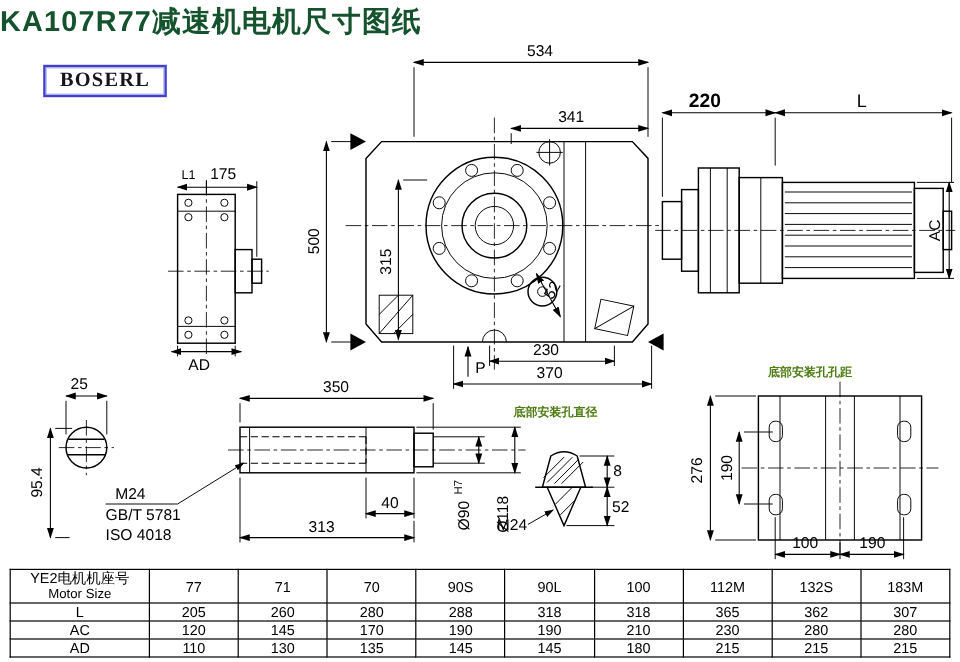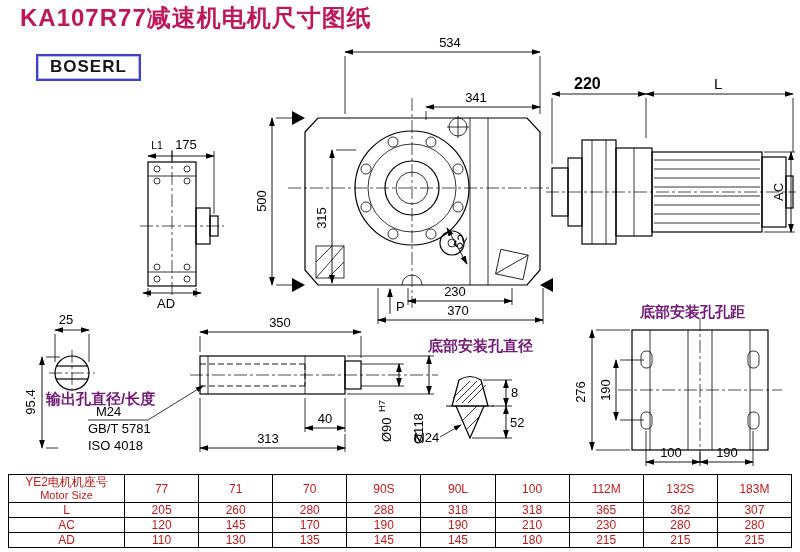--- a/index.html
+++ b/index.html
@@ -1,24 +1,24 @@
 <!DOCTYPE html>
 <html><head>
 <meta charset="utf-8">
 <style>
   html,body { margin:0; padding:0; background:#fff; }
   .page { position:relative; width:800px; height:552px; background:#fff;
           font-family:"Liberation Sans",sans-serif; overflow:hidden; }
-  .title { position:absolute; left:20px; top:2px; font-size:24px; font-weight:bold;
-           color:#be185d; letter-spacing:1px; white-space:nowrap; }
+  .title { position:absolute; left:0; top:2px; font-size:24px; font-weight:bold;
+           color:#14532d; letter-spacing:1px; white-space:nowrap; }
   .logo { position:absolute; left:36px; top:54px; border:2px solid #4040cc;
           box-shadow:inset 0 0 0 1px #b9b9ea; padding:1px 12px 2px 12px;
-          font-family:Liberation Sans, sans-serif; font-weight:bold; font-size:17px;
+          font-family:Liberation Serif, serif; font-weight:bold; font-size:17px;
           color:#15151a; letter-spacing:1px; background:#fff; }
-  .red-note { position:absolute; color:#701a75; font-weight:bold; font-size:15px; white-space:nowrap; }
+  .red-note { position:absolute; color:#4d7c0f; font-weight:bold; font-size:10px; white-space:nowrap; }
   #note-output  { left:46px;  top:390px; }
   #note-boltdia { left:428px; top:337px;text-align:right; }
   #note-pitch   { left:640px; top:303px; }
   svg.scene { position:absolute; left:0; top:0; }
 
   
   .s   { stroke:#000; fill:none; stroke-width:1.2; }
   .t   { stroke:#000; fill:none; stroke-width:0.8; }
   .dim { stroke:#000; fill:none; stroke-width:0.9; }
   .cl  { stroke:#000; fill:none; stroke-width:0.7; stroke-dasharray:13 3 3 3; }
@@ -27,21 +27,21 @@
   text.d     { font:13px "Liberation Sans",sans-serif; fill:#000; }
   text.small { font:10.5px "Liberation Sans",sans-serif; fill:#000; }
   text.tol   { font:9.5px "Liberation Sans",sans-serif; fill:#000; }
   text.big   { font:bold 16px "Liberation Sans",sans-serif; fill:#000; }
   text.med   { font:15px "Liberation Sans",sans-serif; fill:#000; }
 
   
   .dim-table { position:absolute; left:8px; top:474px; width:784px;
                border-collapse:collapse; table-layout:fixed; background:#fff; }
   .dim-table th, .dim-table td { border:1px solid #000; text-align:center;
-               font-size:12px; font-weight:normal; padding:0; height:14px; color:#b91c1c;margin-top:46px; }
+               font-size:12px; font-weight:normal; padding:0; height:14px; color:#000000;margin-top:46px; }
   .dim-table tr.hdr th { height:27px; }
   .hdr-cn { font-size:12px; line-height:13px; }
   .hdr-en { font-size:11px; line-height:12px; }
   col.c0 { width:116px; }
 </style>
 </head>
 <body>
 
 <div class="page">
 
@@ -312,21 +312,20 @@
       <line class="t" x1="646" y1="431" x2="646" y2="466"></line>
       <line class="t" x1="753" y1="431" x2="753" y2="466"></line>
       <line class="t" x1="700" y1="452" x2="700" y2="466"></line>
       <line class="dim" x1="646" y1="462" x2="700" y2="462" marker-start="url(#arr)" marker-end="url(#arr)"></line>
       <line class="dim" x1="700" y1="462" x2="753" y2="462" marker-start="url(#arr)" marker-end="url(#arr)"></line>
       <text class="d" text-anchor="middle" x="671" y="457">100</text>
       <text class="d" text-anchor="middle" x="727" y="457">190</text>
     </g>
   </svg>
 
-  <div class="red-note" id="note-output">输出孔直径/长度</div>
   <div class="red-note" id="note-boltdia">底部安装孔直径</div>
   <div class="red-note" id="note-pitch">底部安装孔孔距</div>
 
   <table class="dim-table">
     <colgroup>
         <col class="c0">
         <col span="9">
       </colgroup>
     <tbody>
       <tr class="hdr">

